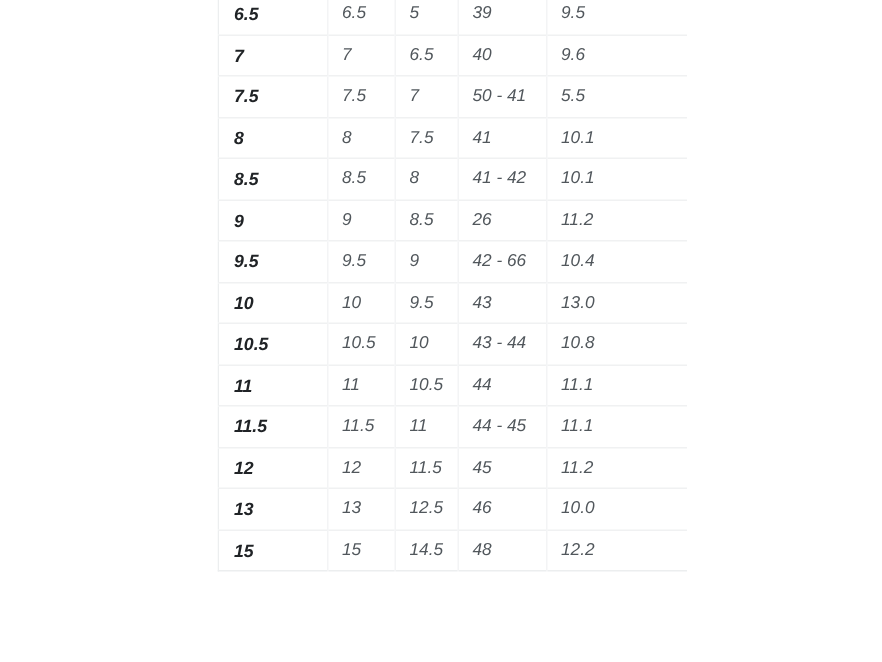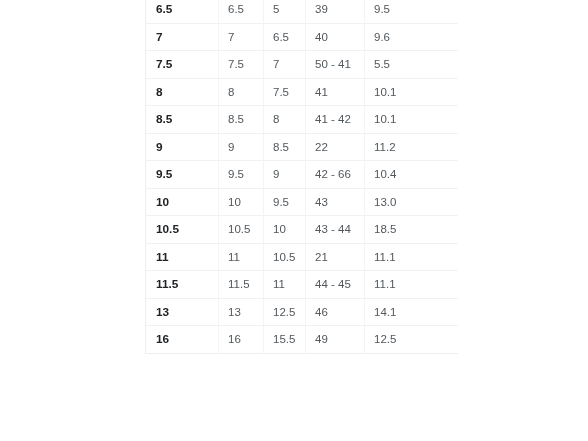--- a/index.html
+++ b/index.html
@@ -16,20 +16,21 @@
   }
 
   
   #table-viewport {
     position: absolute;
     left: 145px;
     top: 0;
     width: 313px;
     height: 428px;
     overflow: hidden;
+    font-style: italic;
   }
 
   #size-table {
     position: absolute;
     left: 0;
     
     top: -5px;
     width: 313px;
     border-collapse: collapse;
     border-spacing: 0;
@@ -126,21 +127,21 @@
           <td class="c1">8.5</td>
           <td class="c2">8.5</td>
           <td class="c3">8</td>
           <td class="c4">41 - 42</td>
           <td class="c5">10.1</td>
         </tr>
         <tr>
           <td class="c1">9</td>
           <td class="c2">9</td>
           <td class="c3">8.5</td>
-          <td class="c4">22</td>
+          <td class="c4">26</td>
           <td class="c5">11.2</td>
         </tr>
         <tr>
           <td class="c1">9.5</td>
           <td class="c2">9.5</td>
           <td class="c3">9</td>
           <td class="c4">42 - 66</td>
           <td class="c5">10.4</td>
         </tr>
         <tr>
@@ -148,45 +149,52 @@
           <td class="c2">10</td>
           <td class="c3">9.5</td>
           <td class="c4">43</td>
           <td class="c5">13.0</td>
         </tr>
         <tr>
           <td class="c1">10.5</td>
           <td class="c2">10.5</td>
           <td class="c3">10</td>
           <td class="c4">43 - 44</td>
-          <td class="c5">18.5</td>
+          <td class="c5">10.8</td>
         </tr>
         <tr>
           <td class="c1">11</td>
           <td class="c2">11</td>
           <td class="c3">10.5</td>
-          <td class="c4">21</td>
+          <td class="c4">44</td>
           <td class="c5">11.1</td>
         </tr>
         <tr>
           <td class="c1">11.5</td>
           <td class="c2">11.5</td>
           <td class="c3">11</td>
           <td class="c4">44 - 45</td>
           <td class="c5">11.1</td>
         </tr>
         <tr>
+          <td class="c1">12</td>
+          <td class="c2">12</td>
+          <td class="c3">11.5</td>
+          <td class="c4">45</td>
+          <td class="c5">11.2</td>
+        </tr>
+        <tr>
           <td class="c1">13</td>
           <td class="c2">13</td>
           <td class="c3">12.5</td>
           <td class="c4">46</td>
-          <td class="c5">14.1</td>
-        </tr>
-        <tr>
-          <td class="c1">16</td>
-          <td class="c2">16</td>
-          <td class="c3">15.5</td>
-          <td class="c4">49</td>
-          <td class="c5">12.5</td>
+          <td class="c5">10.0</td>
+        </tr>
+        <tr>
+          <td class="c1">15</td>
+          <td class="c2">15</td>
+          <td class="c3">14.5</td>
+          <td class="c4">48</td>
+          <td class="c5">12.2</td>
         </tr>
       </tbody>
   </table>
 </div>
 
 </body></html>

